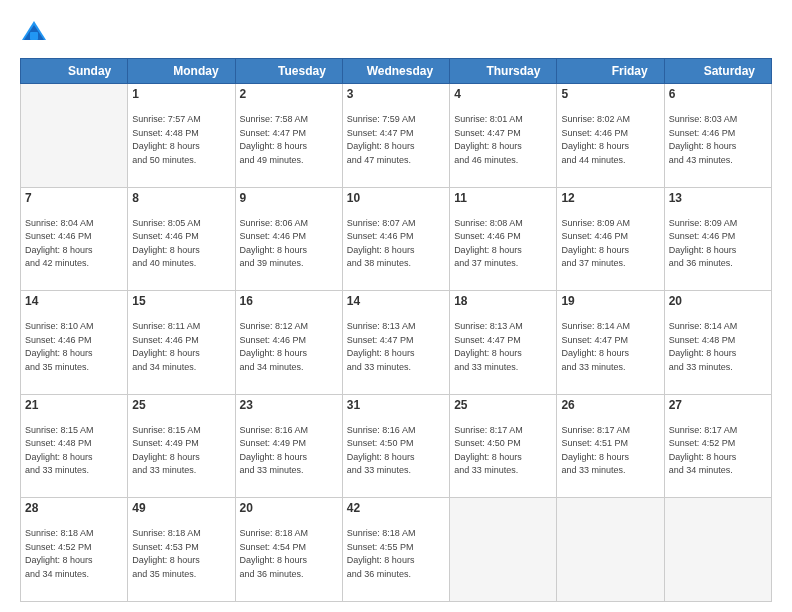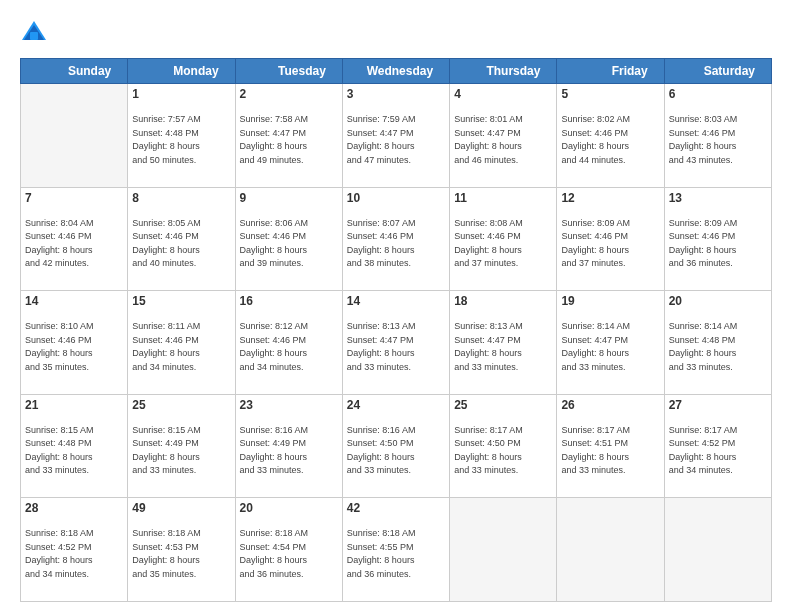--- a/index.html
+++ b/index.html
@@ -221,21 +221,21 @@
           </td>
           <td>
             <span class="day-number">25</span>
             <div class="day-info">Sunrise: 8:15 AM<br>Sunset: 4:49 PM<br>Daylight: 8 hours<br>and 33 minutes.</div>
           </td>
           <td>
             <span class="day-number">23</span>
             <div class="day-info">Sunrise: 8:16 AM<br>Sunset: 4:49 PM<br>Daylight: 8 hours<br>and 33 minutes.</div>
           </td>
           <td>
-            <span class="day-number">24</span>
+            <span class="day-number">31</span>
             <div class="day-info">Sunrise: 8:16 AM<br>Sunset: 4:50 PM<br>Daylight: 8 hours<br>and 33 minutes.</div>
           </td>
           <td>
             <span class="day-number">25</span>
             <div class="day-info">Sunrise: 8:17 AM<br>Sunset: 4:50 PM<br>Daylight: 8 hours<br>and 33 minutes.</div>
           </td>
           <td>
             <span class="day-number">26</span>
             <div class="day-info">Sunrise: 8:17 AM<br>Sunset: 4:51 PM<br>Daylight: 8 hours<br>and 33 minutes.</div>
           </td>

